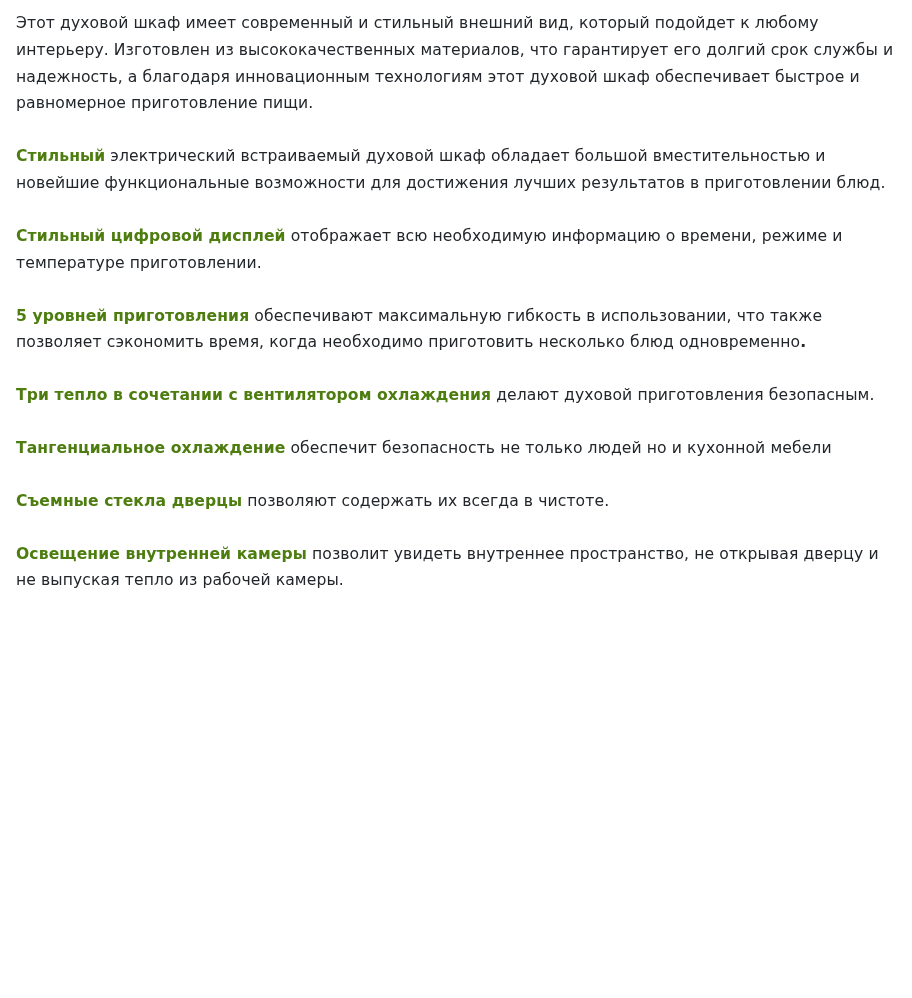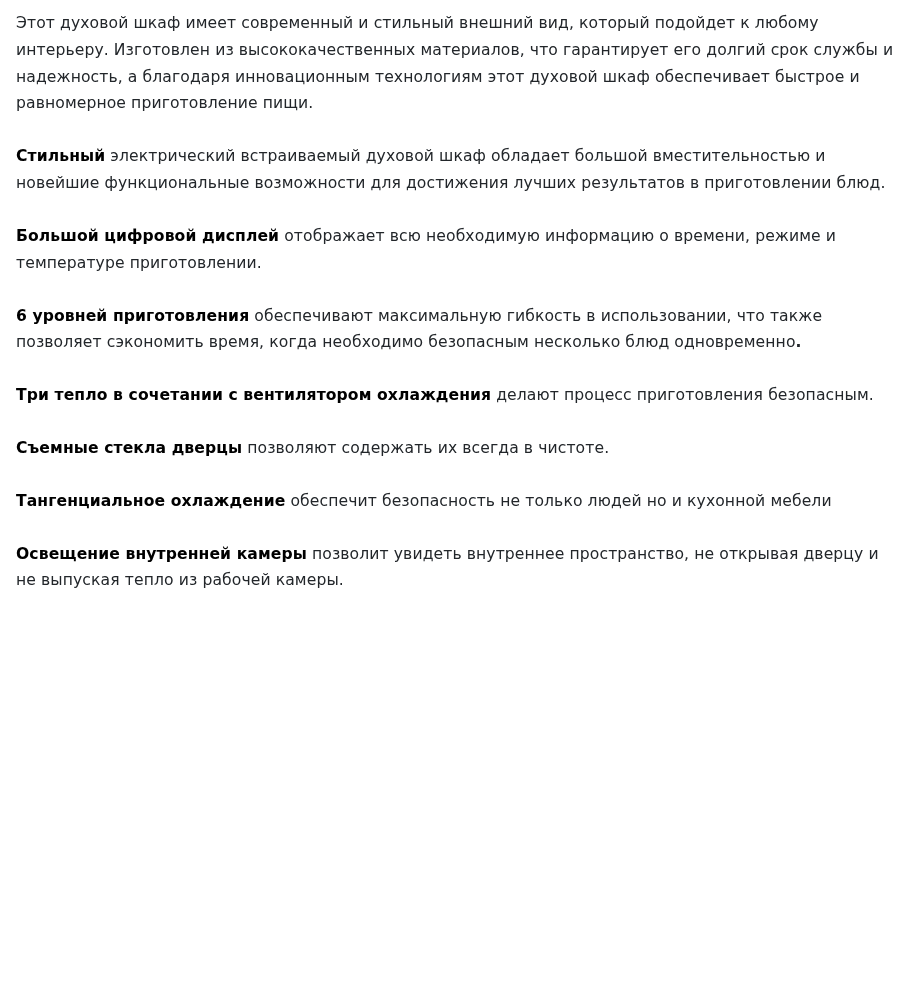--- a/index.html
+++ b/index.html
@@ -24,21 +24,21 @@
     line-height: 1.72;
     color: #22262a;
     letter-spacing: 0.1px;
     text-align: left;
   }
   p.para:last-child {
     margin-bottom: 16px;
   }
   .lead {
     font-weight: 700;
-    color: #000000;
+    color: #4d7c0f;
   }
   .tail-bold {
     font-weight: 700;
   }
 </style>
 </head>
 <body>
 
 <div class="doc">
 
@@ -46,36 +46,36 @@
     <span class="lead"></span><span>Этот духовой шкаф имеет современный и стильный внешний вид, который подойдет к любому интерьеру. Изготовлен из высококачественных материалов, что гарантирует его долгий срок службы и надежность, а благодаря инновационным технологиям этот духовой шкаф обеспечивает быстрое и равномерное приготовление пищи.</span><span class="tail-bold"></span>
   </p>
 
   <p class="para">
     <span class="lead">Стильный</span><span> электрический встраиваемый духовой шкаф обладает большой вместительностью и новейшие функциональные возможности для достижения лучших результатов в приготовлении блюд.</span><span class="tail-bold"></span>
   </p>
 
 
 
   <p class="para">
-    <span class="lead">Большой цифровой дисплей</span><span> отображает всю необходимую информацию о времени, режиме и температуре приготовлении.</span><span class="tail-bold"></span>
+    <span class="lead">Стильный цифровой дисплей</span><span> отображает всю необходимую информацию о времени, режиме и температуре приготовлении.</span><span class="tail-bold"></span>
   </p>
 
   <p class="para">
-    <span class="lead">6 уровней приготовления</span><span> обеспечивают максимальную гибкость в использовании, что также позволяет сэкономить время, когда необходимо безопасным несколько блюд одновременно</span><span class="tail-bold">.</span>
+    <span class="lead">5 уровней приготовления</span><span> обеспечивают максимальную гибкость в использовании, что также позволяет сэкономить время, когда необходимо приготовить несколько блюд одновременно</span><span class="tail-bold">.</span>
   </p>
 
   <p class="para">
-    <span class="lead">Три тепло в сочетании с вентилятором охлаждения</span><span> делают процесс приготовления безопасным.</span><span class="tail-bold"></span>
+    <span class="lead">Три тепло в сочетании с вентилятором охлаждения</span><span> делают духовой приготовления безопасным.</span><span class="tail-bold"></span>
+  </p>
+
+  <p class="para">
+    <span class="lead">Тангенциальное охлаждение</span><span> обеспечит безопасность не только людей но и кухонной мебели</span><span class="tail-bold"></span>
   </p>
 
   <p class="para">
     <span class="lead">Съемные стекла дверцы</span><span> позволяют содержать их всегда в чистоте.</span><span class="tail-bold"></span>
-  </p>
-
-  <p class="para">
-    <span class="lead">Тангенциальное охлаждение</span><span> обеспечит безопасность не только людей но и кухонной мебели</span><span class="tail-bold"></span>
   </p>
 
   <p class="para">
     <span class="lead">Освещение внутренней камеры</span><span> позволит увидеть внутреннее пространство, не открывая дверцу и не выпуская тепло из рабочей камеры.</span><span class="tail-bold"></span>
   </p>
 
 </div>
 
 </body></html>

